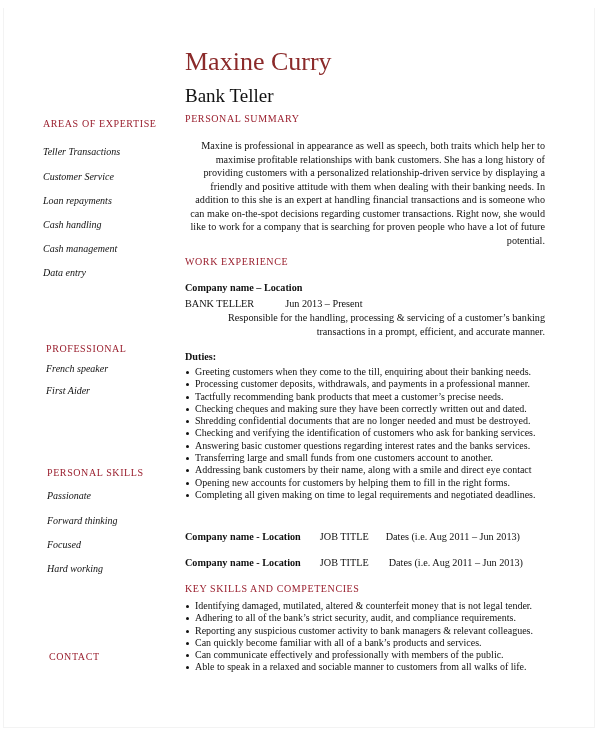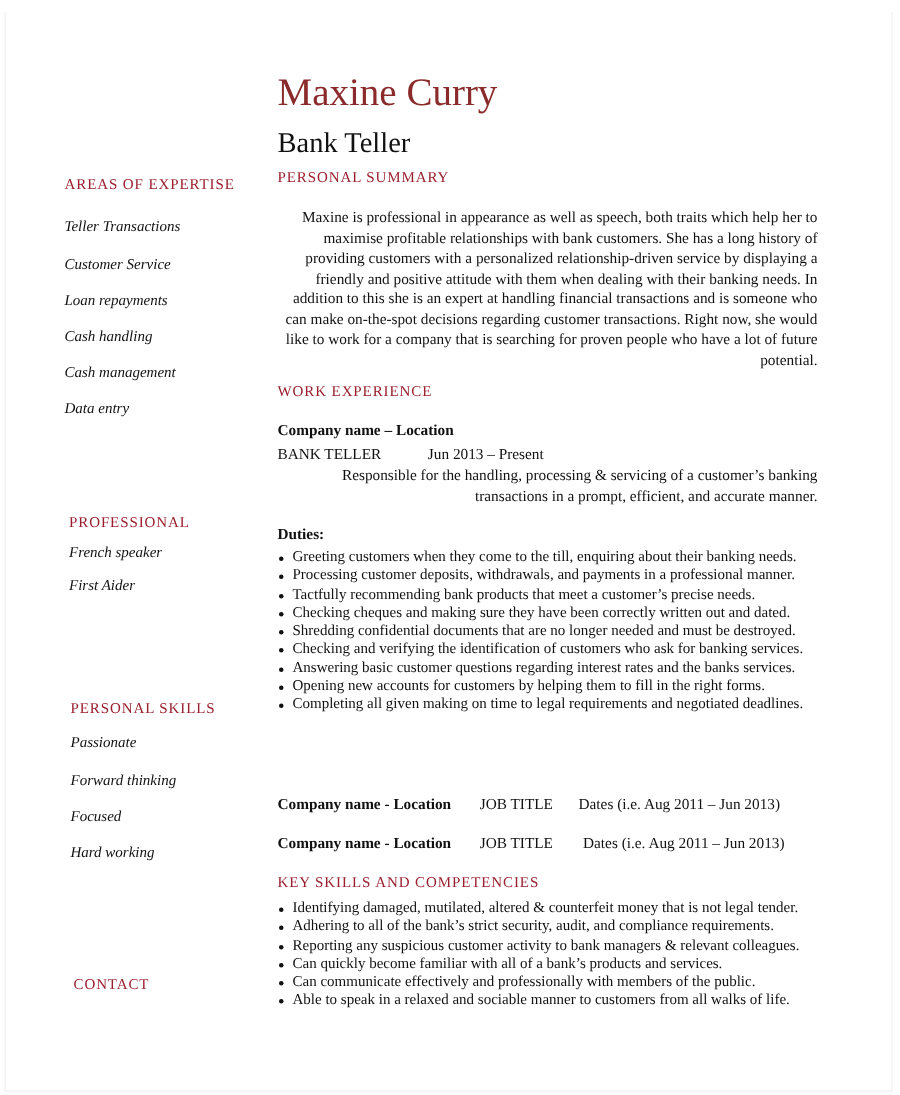--- a/index.html
+++ b/index.html
@@ -91,20 +91,22 @@
   <div class="row ci" style="top:351px;">Duties:</div>
 
   <ul class="bul" style="top:366px;">
     <li>Greeting customers when they come to the till, enquiring about their banking needs.</li>
     <li>Processing customer deposits, withdrawals, and payments in a professional manner.</li>
     <li>Tactfully recommending bank products that meet a customer’s precise needs.</li>
     <li>Checking cheques and making sure they have been correctly written out and dated.</li>
     <li>Shredding confidential documents that are no longer needed and must be destroyed.</li>
     <li>Checking and verifying the identification of customers who ask for banking services.</li>
     <li>Answering basic customer questions regarding interest rates and the banks services.</li>
+    <li>Transferring large and small funds from one customers account to another.</li>
+    <li>Addressing bank customers by their name, along with a smile and direct eye contact</li>
     <li>Opening new accounts for customers by helping them to fill in the right forms.</li>
     <li>Completing all given making on time to legal requirements and negotiated deadlines.</li>
   </ul>
 
   <div class="row" style="top:531px;">
     <span class="ci">Company name - Location</span>
     <span style="display:inline-block;width:14px;"></span>
     <span>JOB TITLE</span>
     <span style="display:inline-block;width:12px;"></span>
     <span>Dates (i.e. Aug 2011 – Jun 2013)</span>

